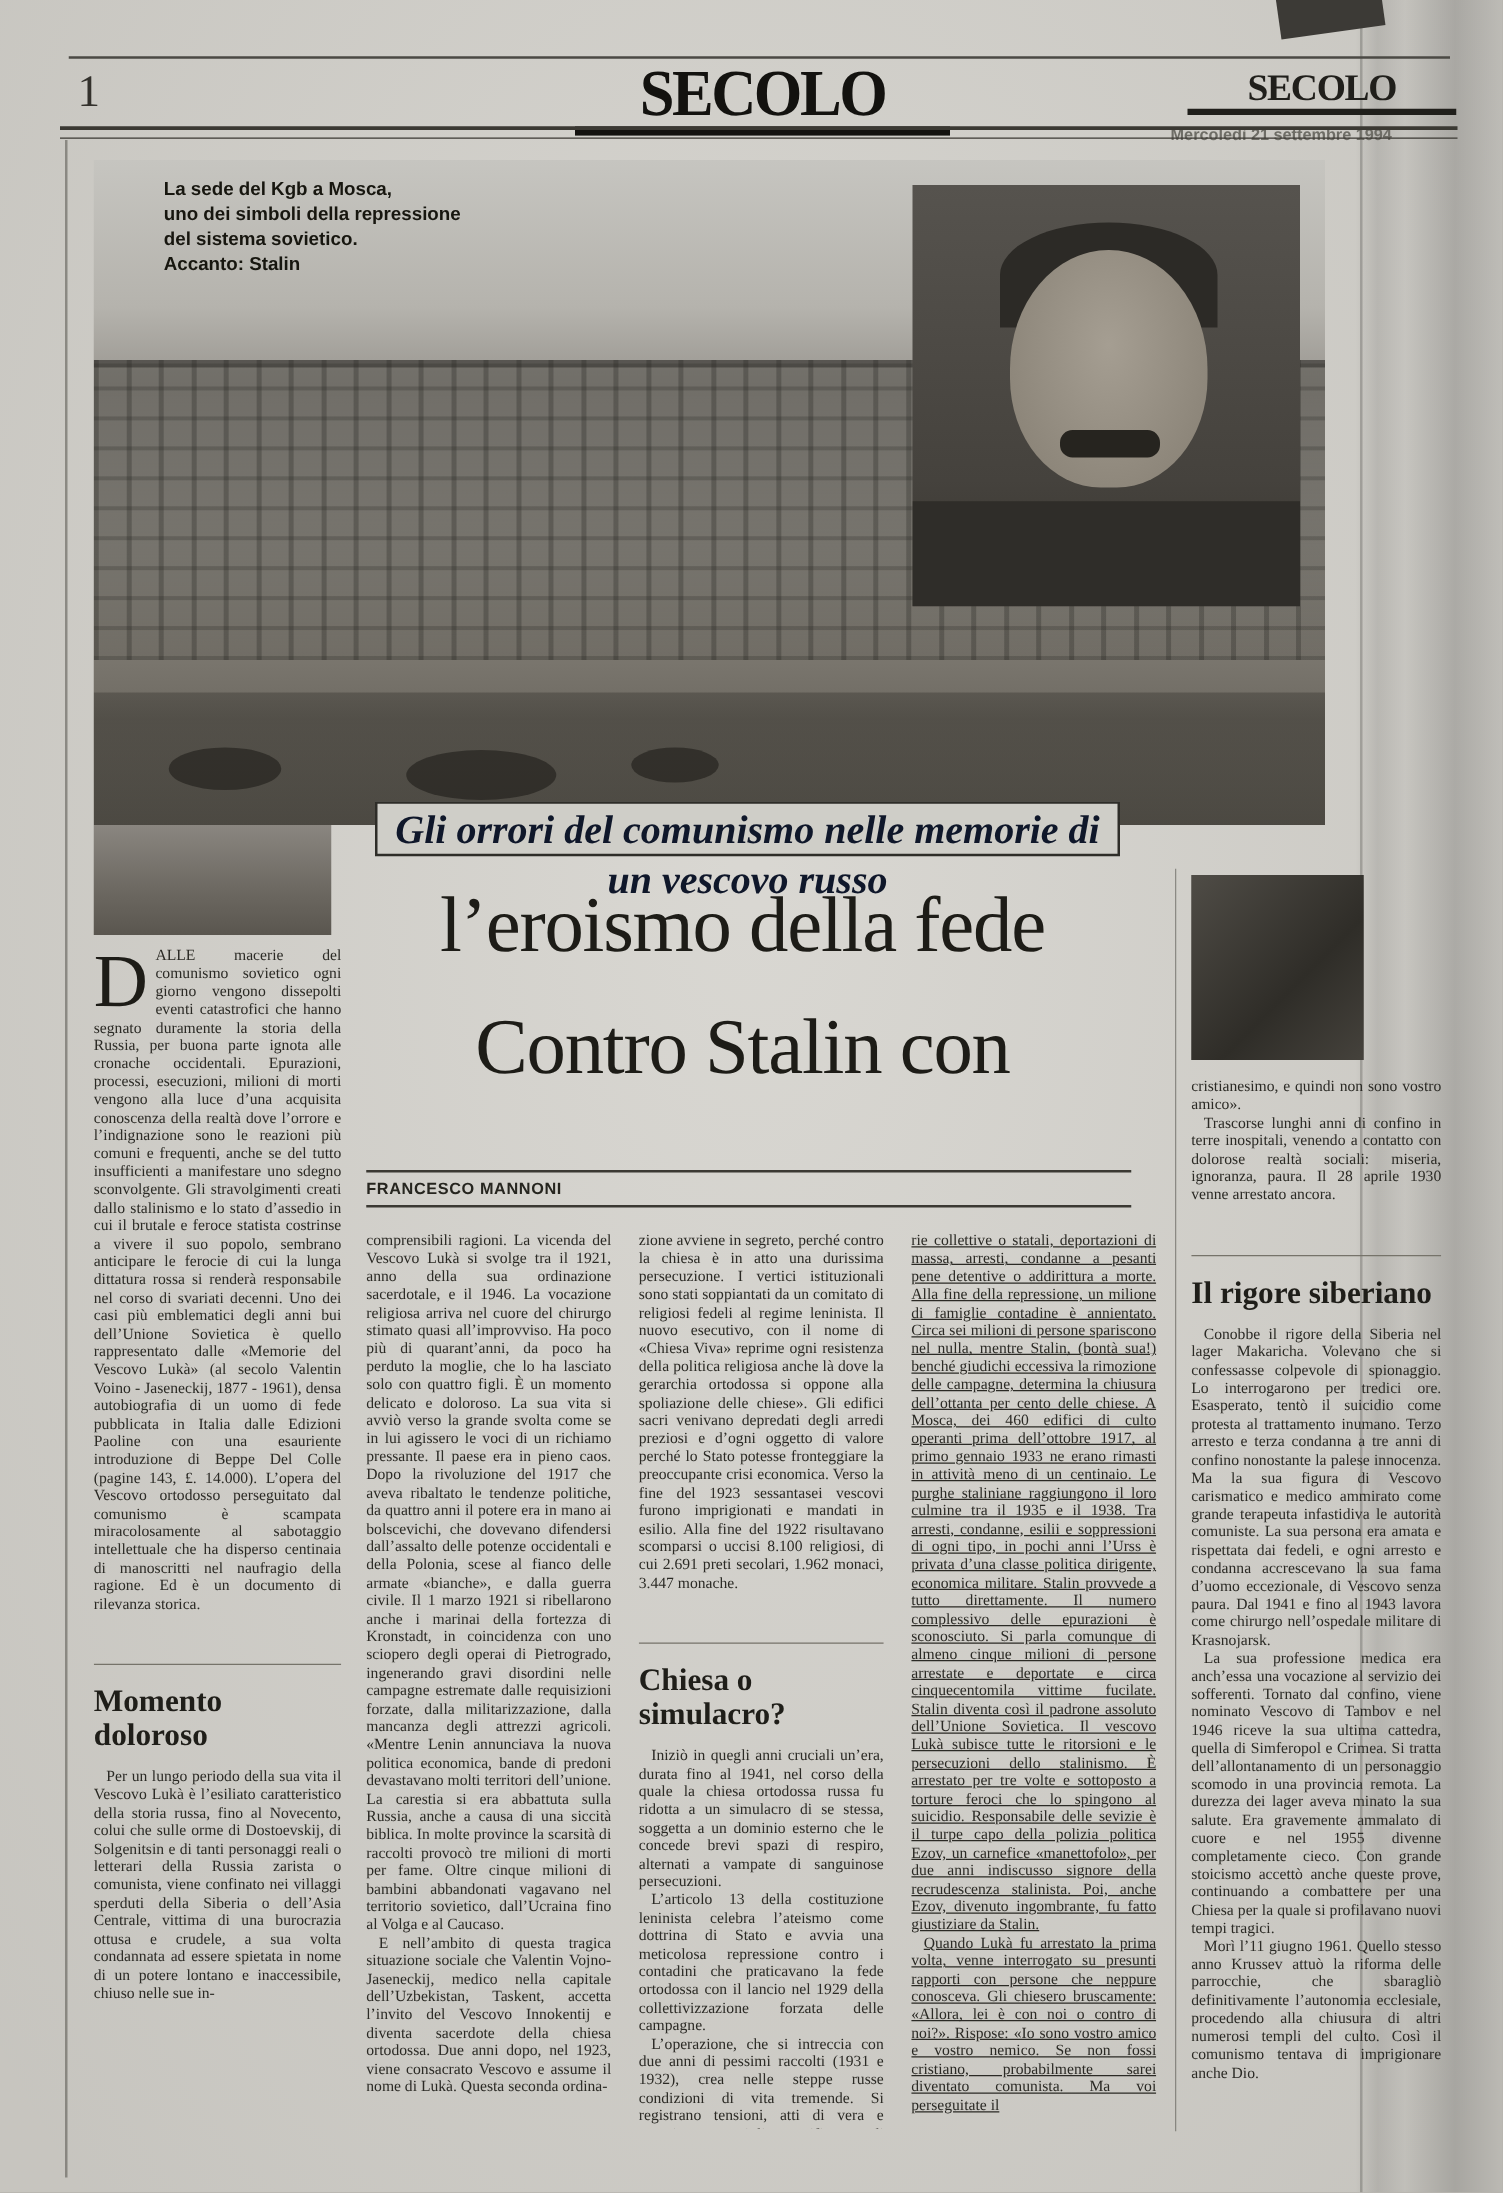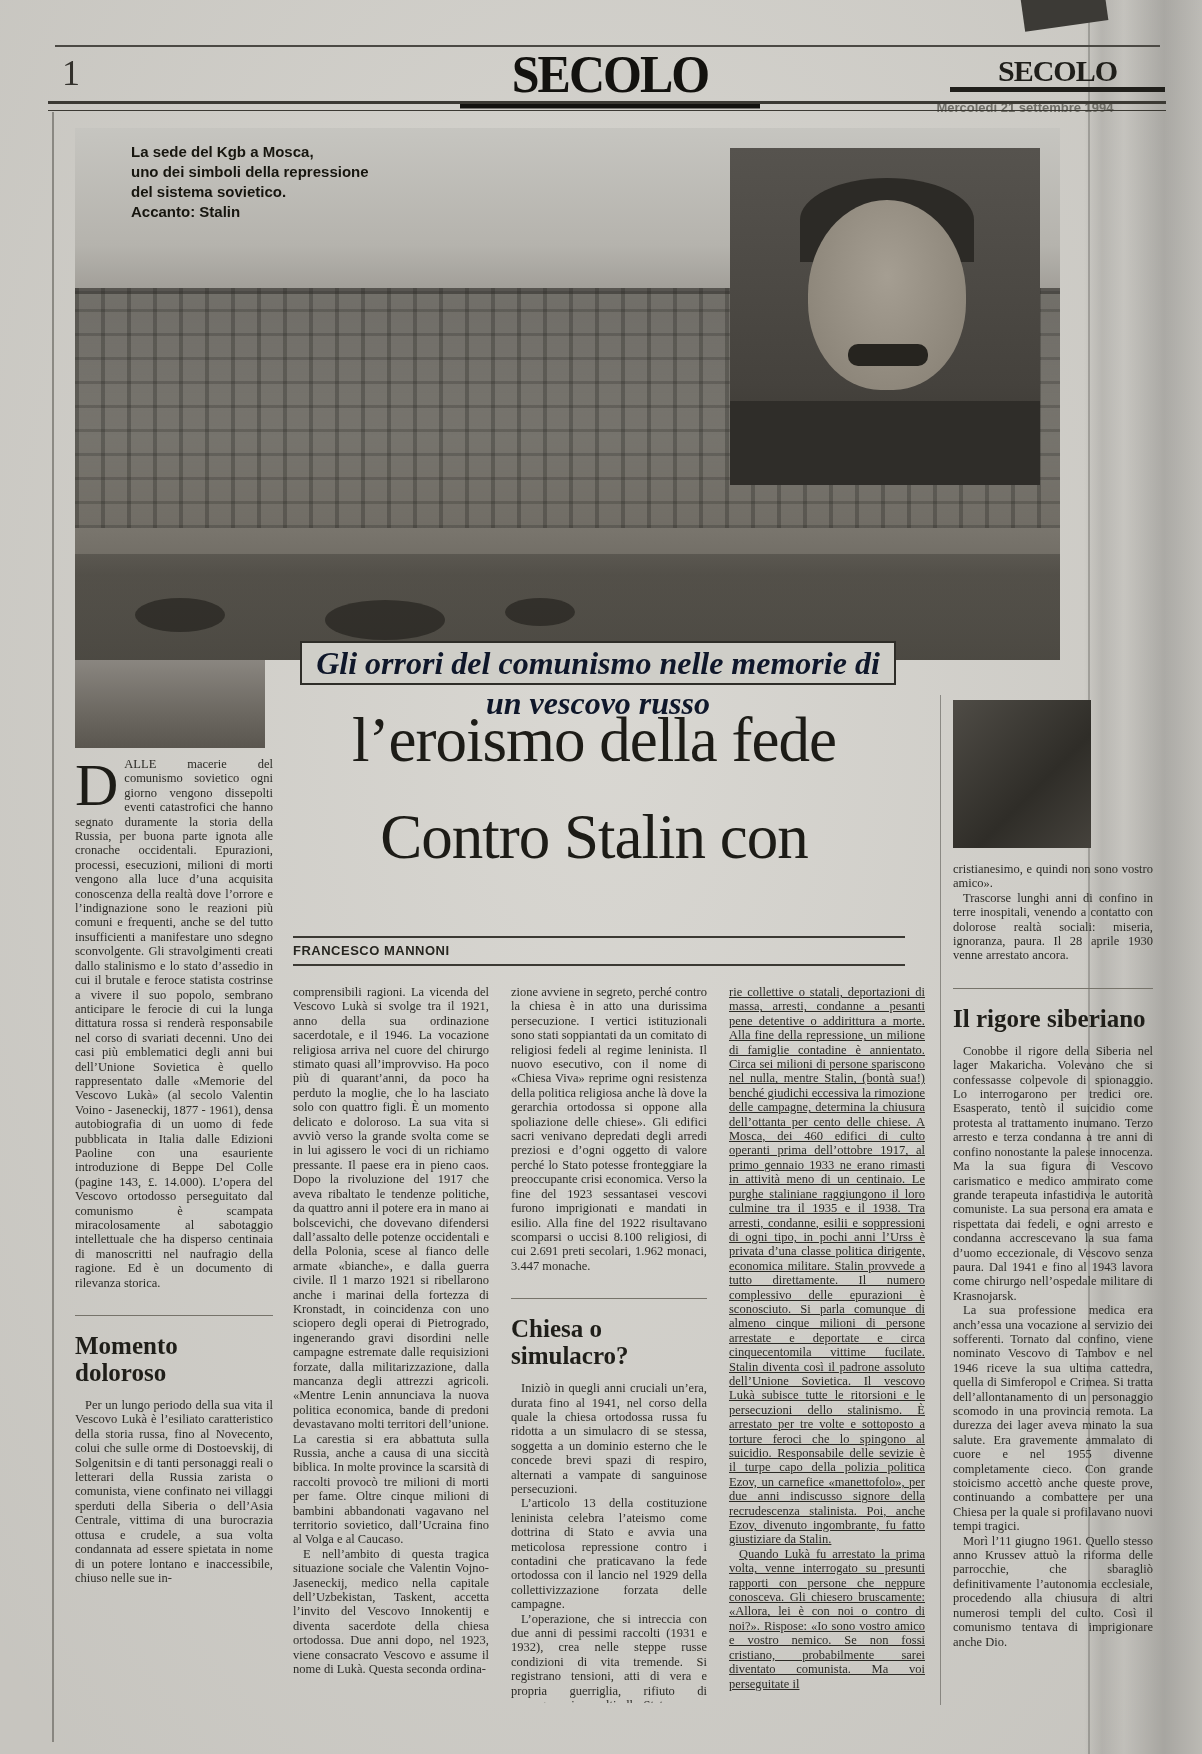--- a/index.html
+++ b/index.html
@@ -65,21 +65,21 @@
   .byline-block{position:absolute;top:936px;left:293px;width:612px;height:26px;
     border-top:2px solid #3b3933;border-bottom:2px solid #3b3933;
     font-family:"Liberation Sans",sans-serif;font-weight:bold;font-size:13px;line-height:26px;
     letter-spacing:.5px;text-align:left;color:#26251f;}
   
   .col{position:absolute;overflow:hidden;font-size:12.5px;line-height:14.4px;text-align:justify;}
   .col p{margin:0;text-indent:10px;}
   .col p.lead{text-indent:0;}
   .dropcap{float:left;font-size:60px;line-height:48px;padding:4px 6px 0 0;color:#1d1c17;}
   .subhead{font-weight:bold;font-size:25px;line-height:27px;text-align:left;
-    margin:25px 0 12px;color:#1f1e19;}
+    margin:41px 0 12px;color:#1f1e19;}
   .subhead::before{content:"";display:block;width:100%;height:1px;background:#76736a;margin-bottom:16px;}
   .c1{top:757px;left:75px;width:198px;height:932px;}
   .c2{top:985px;left:293px;width:196px;height:702px;}
   .c3{top:985px;left:511px;width:196px;height:718px;}
   .c4{top:985px;left:729px;width:196px;height:722px;text-decoration:underline;}
   .c5{top:862px;left:953px;width:200px;height:886px;}
 </style>
 </head>
 <body>
 

